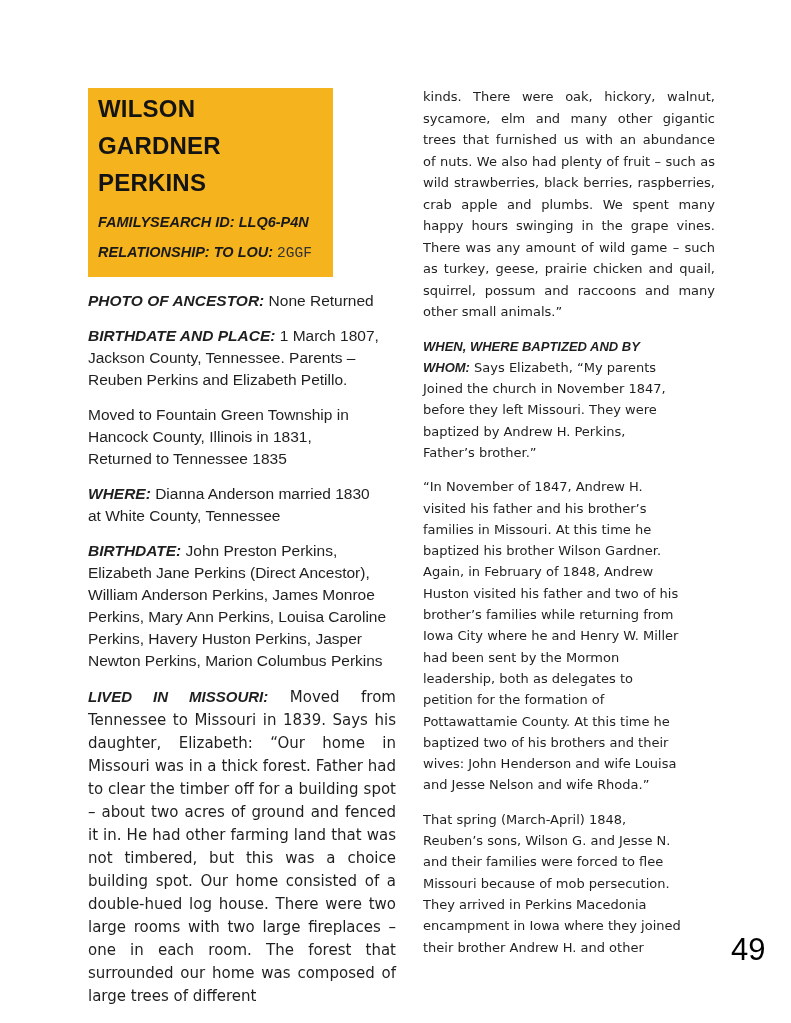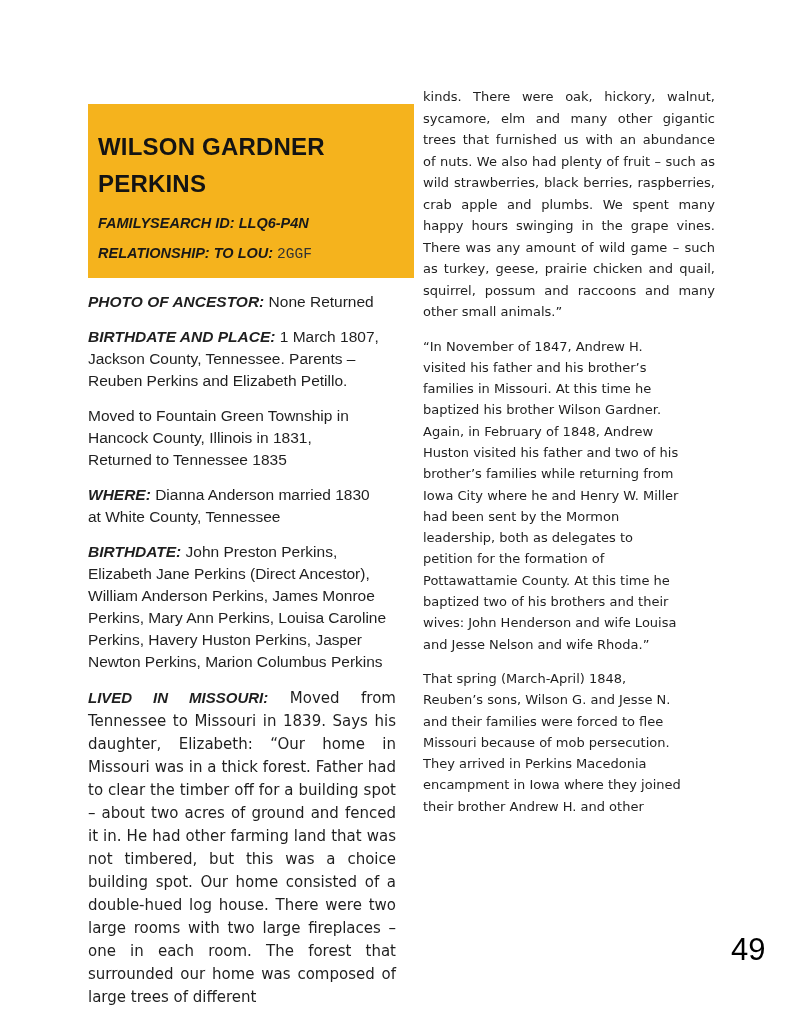--- a/index.html
+++ b/index.html
@@ -10,24 +10,24 @@
     font-family: "Liberation Sans", sans-serif;
     color: #1f1f1f;
     overflow: hidden;
   }
   .col { position: absolute; }
   .col-left  { left: 88px;  top: 88px; width: 308px; }
   .col-right { left: 423px; top: 86px; width: 292px; }
 
   .card {
     background: #F5B31D;
-    width: 326px;
+    width: 245px;
     box-sizing: border-box;
-    padding: 24px 12px 15px 10px;
-    margin: 16px 0 13px 0;
+    padding: 2px 12px 15px 10px;
+    margin: 0 0 13px 0;
   }
   .card h1 {
     margin: 0;
     font-size: 24px;
     line-height: 37px;
     font-weight: bold;
     color: #141414;
     letter-spacing: 0.2px;
   }
   .card .meta {
@@ -99,20 +99,26 @@
 Perkins, Mary Ann Perkins, Louisa Caroline
 Perkins, Havery Huston Perkins, Jasper
 Newton Perkins, Marion Columbus Perkins</span></p>
         <p class="para fb just"><span class="b fa-label">LIVED IN MISSOURI:</span><span>  Moved from Tennessee to Missouri in 1839.  Says his daughter, Elizabeth:  “Our home in Missouri was in a thick forest.  Father had to clear the timber off for a building spot – about two acres of ground and fenced it in.  He had other farming land that was not timbered, but this was a choice building spot.  Our home consisted of a double-hued log house. There were two large rooms with two large fireplaces – one in each room.  The forest that surrounded our home was composed of large trees of different</span></p>
       </div>
   </div>
 
   <div class="col col-right">
     <div id="right-paras">
         <p class="para fb just"><span>kinds.  There were oak, hickory, walnut, sycamore, elm and many other gigantic trees that furnished us with an abundance of nuts.  We also had plenty of fruit – such as wild strawberries, black berries, raspberries, crab apple and plumbs. We spent many happy hours swinging in the grape vines. There was any amount of wild game – such as turkey, geese, prairie chicken and quail, squirrel, possum and raccoons and many other small animals.”</span></p>
+        <p class="para fb"><span class="b fa-label">WHEN, WHERE BAPTIZED AND BY
+WHOM:</span><span> Says Elizabeth, “My parents
+Joined the church in November 1847,
+before they left Missouri.  They were
+baptized by Andrew H. Perkins,
+Father’s brother.”</span></p>
         <p class="para fb"><span>“In November of 1847, Andrew H.
 visited his father and his brother’s
 families in Missouri.  At this time he
 baptized his brother Wilson Gardner.
 Again, in February of 1848, Andrew
 Huston visited his father and two of his
 brother’s families while returning from
 Iowa City where he and Henry W. Miller
 had been sent by the Mormon
 leadership, both as delegates to

